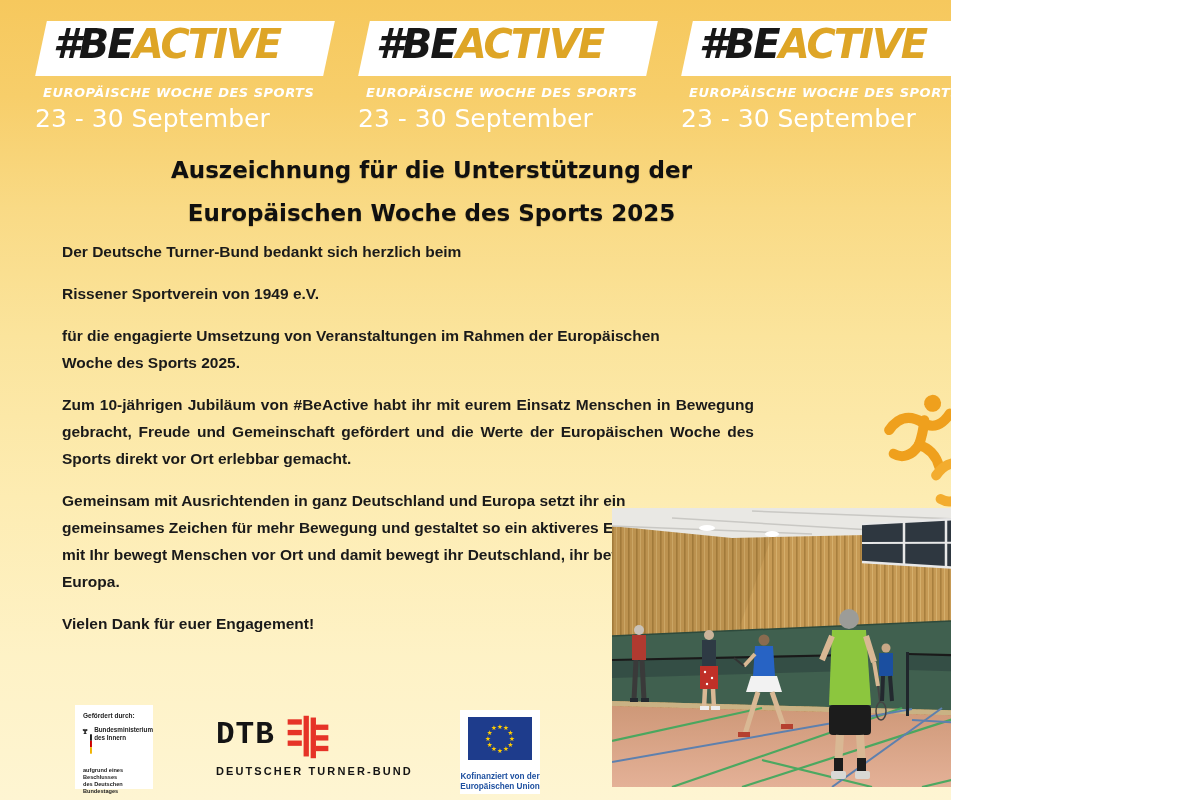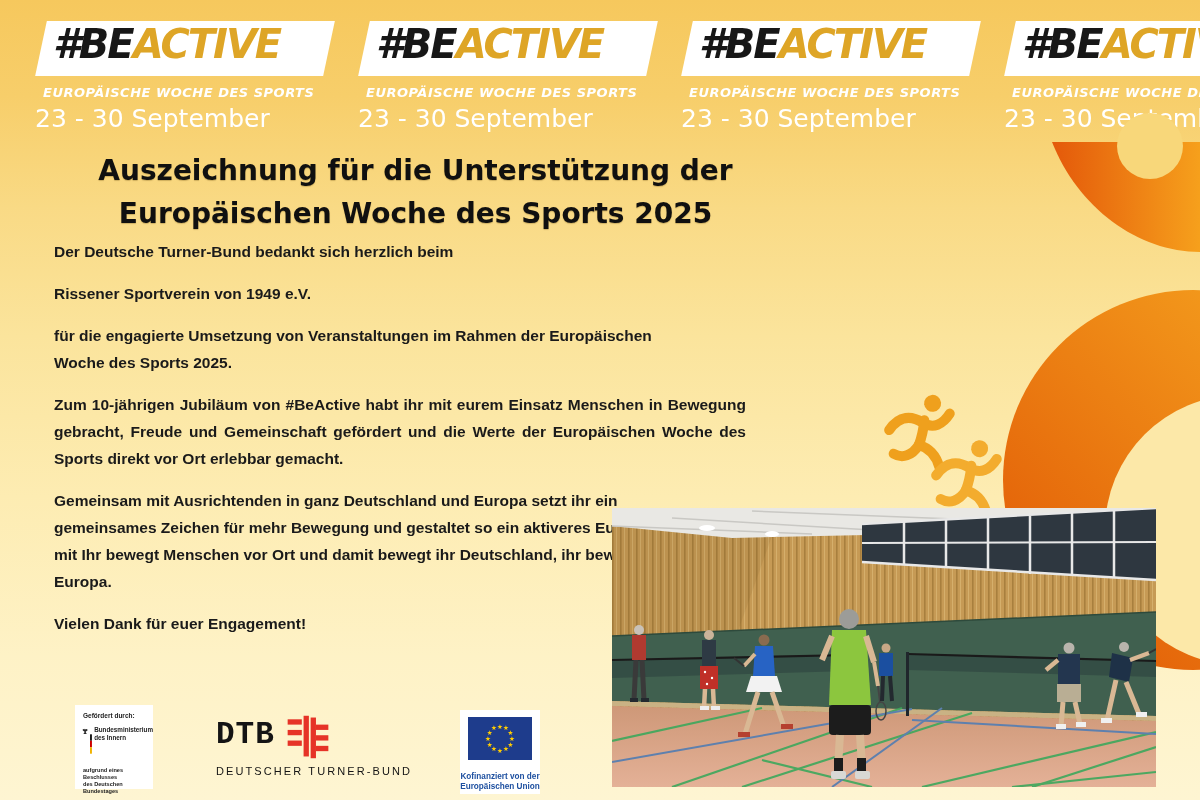--- a/index.html
+++ b/index.html
@@ -1,56 +1,56 @@
 <!DOCTYPE html>
 <html><head>
 <meta charset="utf-8">
 <style>
   html,body{margin:0;padding:0;}
-  .page{position:relative;width:1200px;height:800px;overflow:hidden;
+  .page{position:relative;width:951px;height:800px;overflow:hidden;
     font-family:"Liberation Sans",sans-serif;
     background:linear-gradient(180deg,#F6C85D 0%,#F7CE6A 12%,#F9DA85 26%,#FBE49C 42%,#FDECB2 62%,#FEF2C6 82%,#FEF5D2 100%);}
   
   .banner-unit{position:absolute;top:0;width:323px;height:146px;}
   .u1{left:35px}.u2{left:358px}.u3{left:681px}.u4{left:1004px}
   .logo-box{position:absolute;left:6px;top:21px;width:288px;height:55px;background:#ffffff;transform:skewX(-12deg);}
   .wordmark{position:absolute;left:18px;top:24px;font-family:"DejaVu Sans",sans-serif;
     font-style:italic;font-weight:bold;font-size:40px;letter-spacing:-2px;white-space:nowrap;line-height:1;}
   .wm-hash{color:#171717}.wm-active{color:#DEA526}
   .banner-subtitle{position:absolute;left:8px;top:85px;font-family:"DejaVu Sans",sans-serif;
     font-style:italic;font-weight:bold;font-size:13px;letter-spacing:.5px;color:#fff;white-space:nowrap;}
   .banner-date{position:absolute;left:0;top:104px;font-family:"DejaVu Sans",sans-serif;
     font-size:25px;color:#fff;white-space:nowrap;}
   
-  .title{position:absolute;left:8px;top:149px;width:815px;text-align:center;z-index:3;
-    font-family:"DejaVu Sans",sans-serif;font-weight:bold;font-size:28px;line-height:43px;color:#101010;
+  .title{position:absolute;left:24px;top:149px;width:815px;text-align:center;z-index:3;
+    font-family:"DejaVu Sans",sans-serif;font-weight:bold;font-size:23px;line-height:43px;color:#101010;
     text-shadow:0 1px 1px rgba(110,80,15,.30);}
   
   .body-text{position:absolute;left:50px;top:238px;width:712px;z-index:3;
     font-family:"Liberation Sans",sans-serif;font-weight:bold;font-size:15.5px;line-height:27px;color:#1a1a1a;}
-  .body-text p{margin:0 0 15px 4px;}
+  .body-text p{margin:0 0 15px 12px;}
   .p-jubilee{text-align:justify;width:692px;}
   .p-together{width:612px;}
   
   .deco{position:absolute;left:0;top:0;z-index:1;}
   
   .photo{position:absolute;left:612px;top:508px;width:544px;height:279px;z-index:4;}
   
   .ministry-box{position:absolute;left:75px;top:705px;width:78px;height:84px;background:#fff;z-index:4;}
   .funded-by{font-size:6.5px;font-weight:bold;color:#222;padding:7px 0 0 8px;}
   .ministry-row{display:flex;align-items:flex-start;padding:5px 0 0 7px;}
   .flagbar{margin:0 2px 0 2px;}
   .ministry-name{font-size:6.3px;font-weight:bold;color:#222;line-height:7.5px;padding-top:2px;}
   .ministry-note{position:absolute;left:8px;top:62px;font-size:5.6px;font-weight:bold;color:#222;line-height:7px;}
   .dtb{position:absolute;left:216px;top:712px;z-index:4;width:190px;}
   .dtb-top{display:flex;align-items:flex-start;}
   .dtb-acronym{font-family:Liberation Mono, monospace;font-weight:bold;font-size:31px;line-height:46px;
     letter-spacing:1px;color:#141414;}
   .dtb-mark{margin:2px 0 0 10px;}
-  .dtb-name{font-size:11px;font-weight:normal;letter-spacing:2.1px;color:#141414;margin-top:5px;white-space:nowrap;}
+  .dtb-name{font-size:11px;font-weight:bold;letter-spacing:2.1px;color:#141414;margin-top:5px;white-space:nowrap;}
   .eu-box{position:absolute;left:460px;top:710px;width:80px;height:84px;background:#fff;z-index:4;text-align:center;}
   .eu-flag{margin-top:7px;}
   .eu-label{font-size:8.2px;font-weight:bold;color:#1E50A0;line-height:10px;margin-top:8px;}
 </style>
 </head>
 <body>
 
 <div class="page">
 
   <svg class="deco" width="1200" height="800" viewBox="0 0 1200 800">

